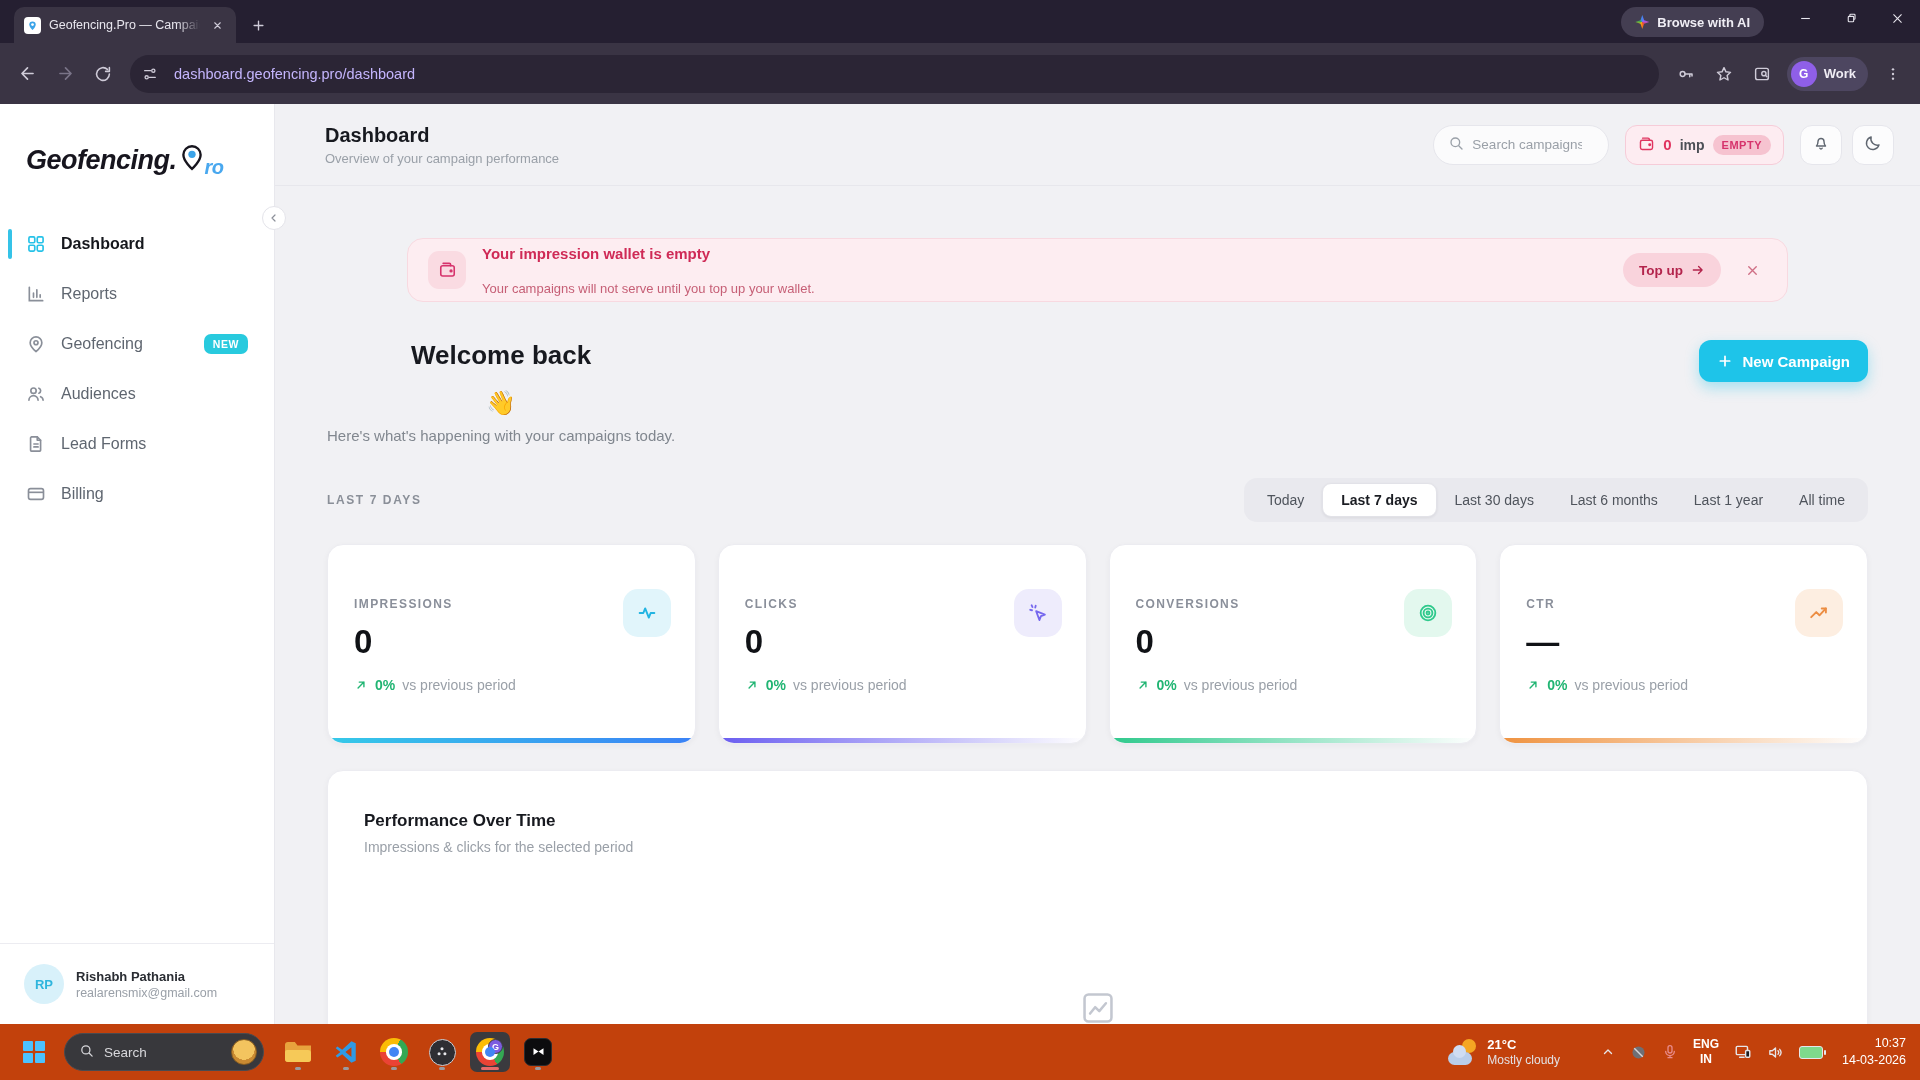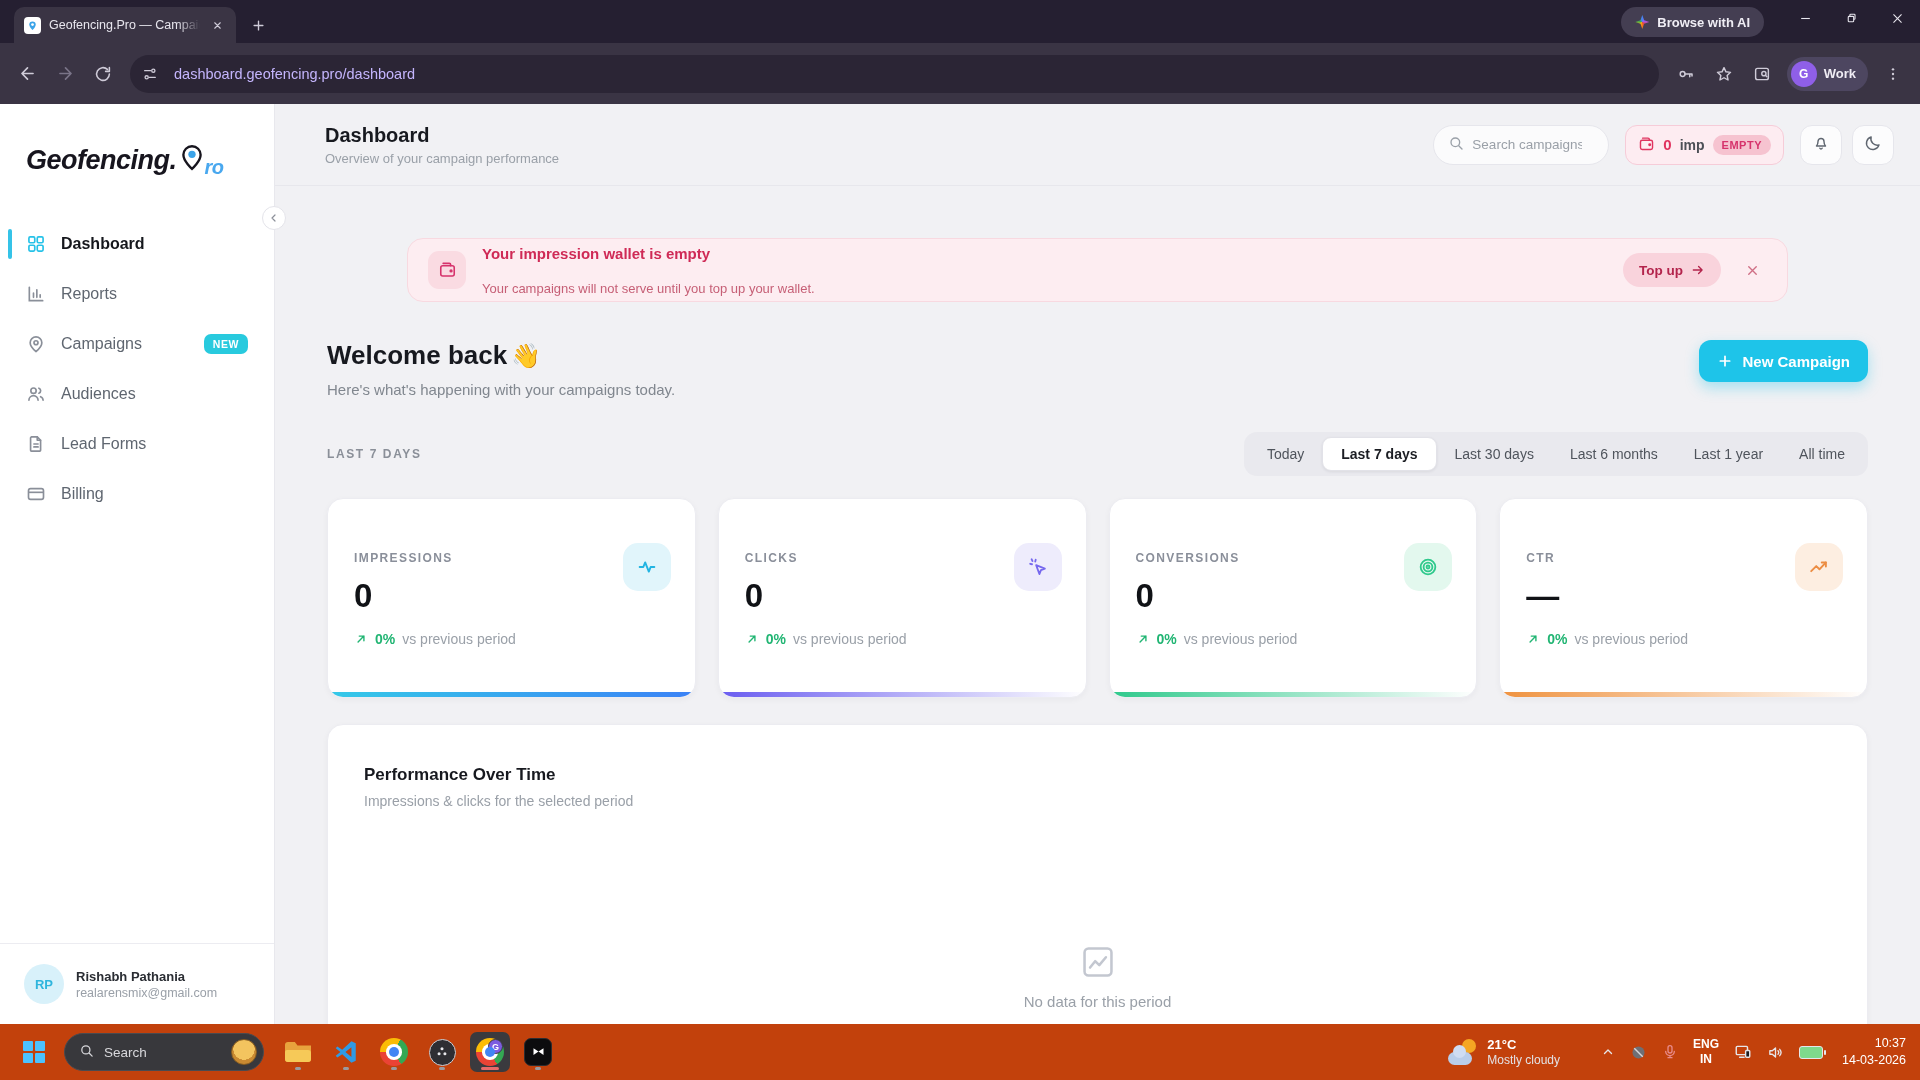--- a/index.html
+++ b/index.html
@@ -80,21 +80,21 @@
            display:flex; align-items:center; padding:0 20px; gap:16px; }
   .alert-ic { width:38px; height:38px; border-radius:11px; background:#fadbe2; color:#d6336c; display:flex; align-items:center; justify-content:center; }
   .alert-title { color:#cf2a56; font-size:15px; font-weight:700; }
   .alert-msg { color:#c65f76; font-size:13px; margin-top:19px; }
   .alert-spacer { flex:1; }
   .topup-btn { height:34px; background:#f9d3dc; border-radius:17px; display:flex; align-items:center; gap:8px; padding:0 16px;
                color:#b3244c; font-size:13.5px; font-weight:700; cursor:pointer; }
   .alert-close { width:30px; height:30px; display:flex; align-items:center; justify-content:center; color:#cf6f85; cursor:pointer; }
 
   .welcome-row { display:flex; align-items:flex-start; margin-bottom:34px; }
-  .welcome-title { font-size:26px; font-weight:800; color:#17191f; display:flex; align-items:center; gap:4px; }
+  .welcome-title { font-size:26px; font-weight:800; color:#17191f; display:flex; align-items:center; gap:18px;flex-direction:column; }
   .welcome-sub { font-size:15px; color:#81878f; margin-top:10px; }
   .new-campaign { margin-left:auto; height:42px; background:#1ec4e9; border-radius:12px; display:flex; align-items:center; gap:9px;
                   padding:0 18px; color:#fff; font-size:15px; font-weight:700; box-shadow:0 6px 14px rgba(30,196,233,.35); cursor:pointer; }
 
   .filter-row { display:flex; align-items:center; margin-bottom:22px; }
   .filter-label { font-size:12px; font-weight:700; letter-spacing:1.6px; color:#8a8f98; }
   .segmented { margin-left:auto; background:#e9e9ee; border-radius:13px; padding:5px; display:flex; align-items:center; }
   .seg-opt { padding:8px 18px; font-size:14px; color:#4f545c; border-radius:9px; cursor:pointer; white-space:nowrap; }
   .seg-opt.selected { background:#fff; border:1px solid #e2e2e8; box-shadow:0 1px 3px rgba(20,20,40,.08); font-weight:700; color:#1b1d23; }
 
@@ -309,21 +309,21 @@
         </span>
         <span>Reports</span>
       </div>
       <div class="nav-item">
         <span class="ni-icon">
           <svg width="20" height="20" viewBox="0 0 24 24" fill="none" stroke="currentColor" stroke-width="2">
               <path d="M12 21s-7-5.6-7-10.5a7 7 0 1 1 14 0C19 15.4 12 21 12 21z"></path>
               <circle cx="12" cy="10.5" r="2.4"></circle>
             </svg>
         </span>
-        <span>Campaigns</span>
+        <span>Geofencing</span>
         <span class="badge-new">NEW</span>
       </div>
       <div class="nav-item">
         <span class="ni-icon">
           <svg width="20" height="20" viewBox="0 0 24 24" fill="none" stroke="currentColor" stroke-width="2" stroke-linecap="round">
               <circle cx="9" cy="8" r="3.2"></circle>
               <path d="M3.5 19.5a5.5 5.5 0 0 1 11 0"></path>
               <path d="M15.5 5a3.2 3.2 0 0 1 0 6"></path>
               <path d="M17.5 15.2c1.9.8 3 2.4 3 4.3"></path>
             </svg>

